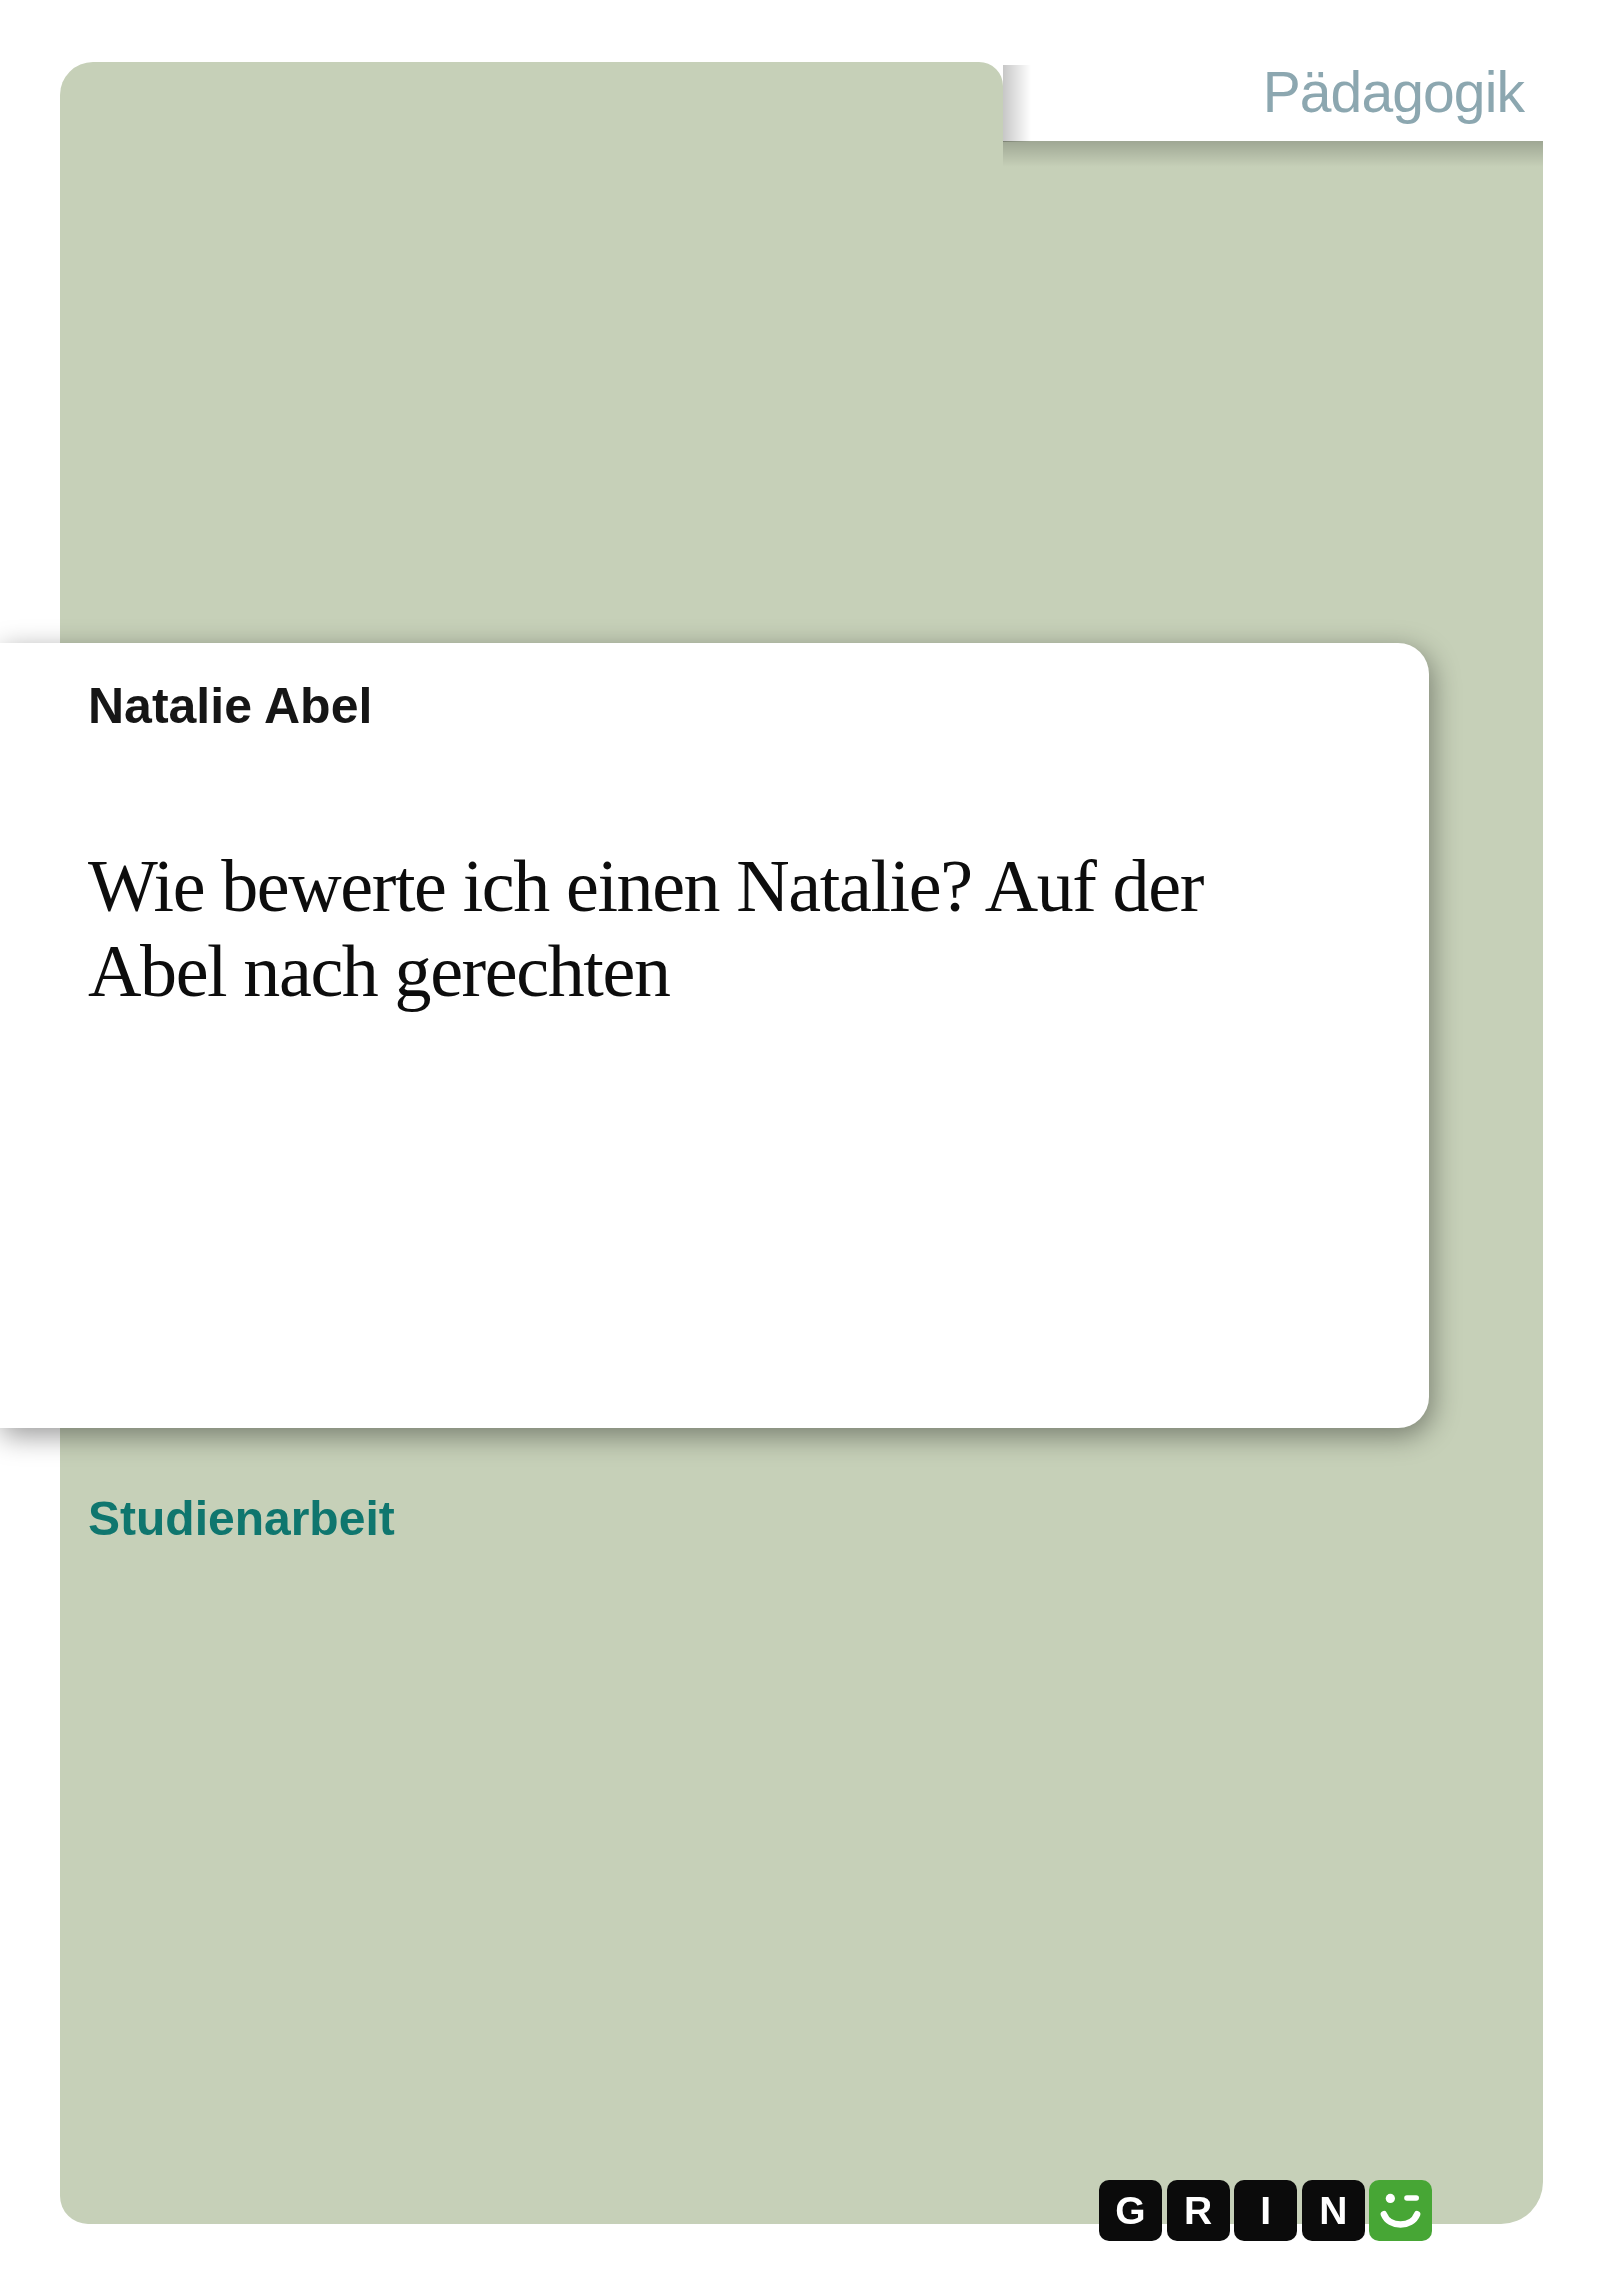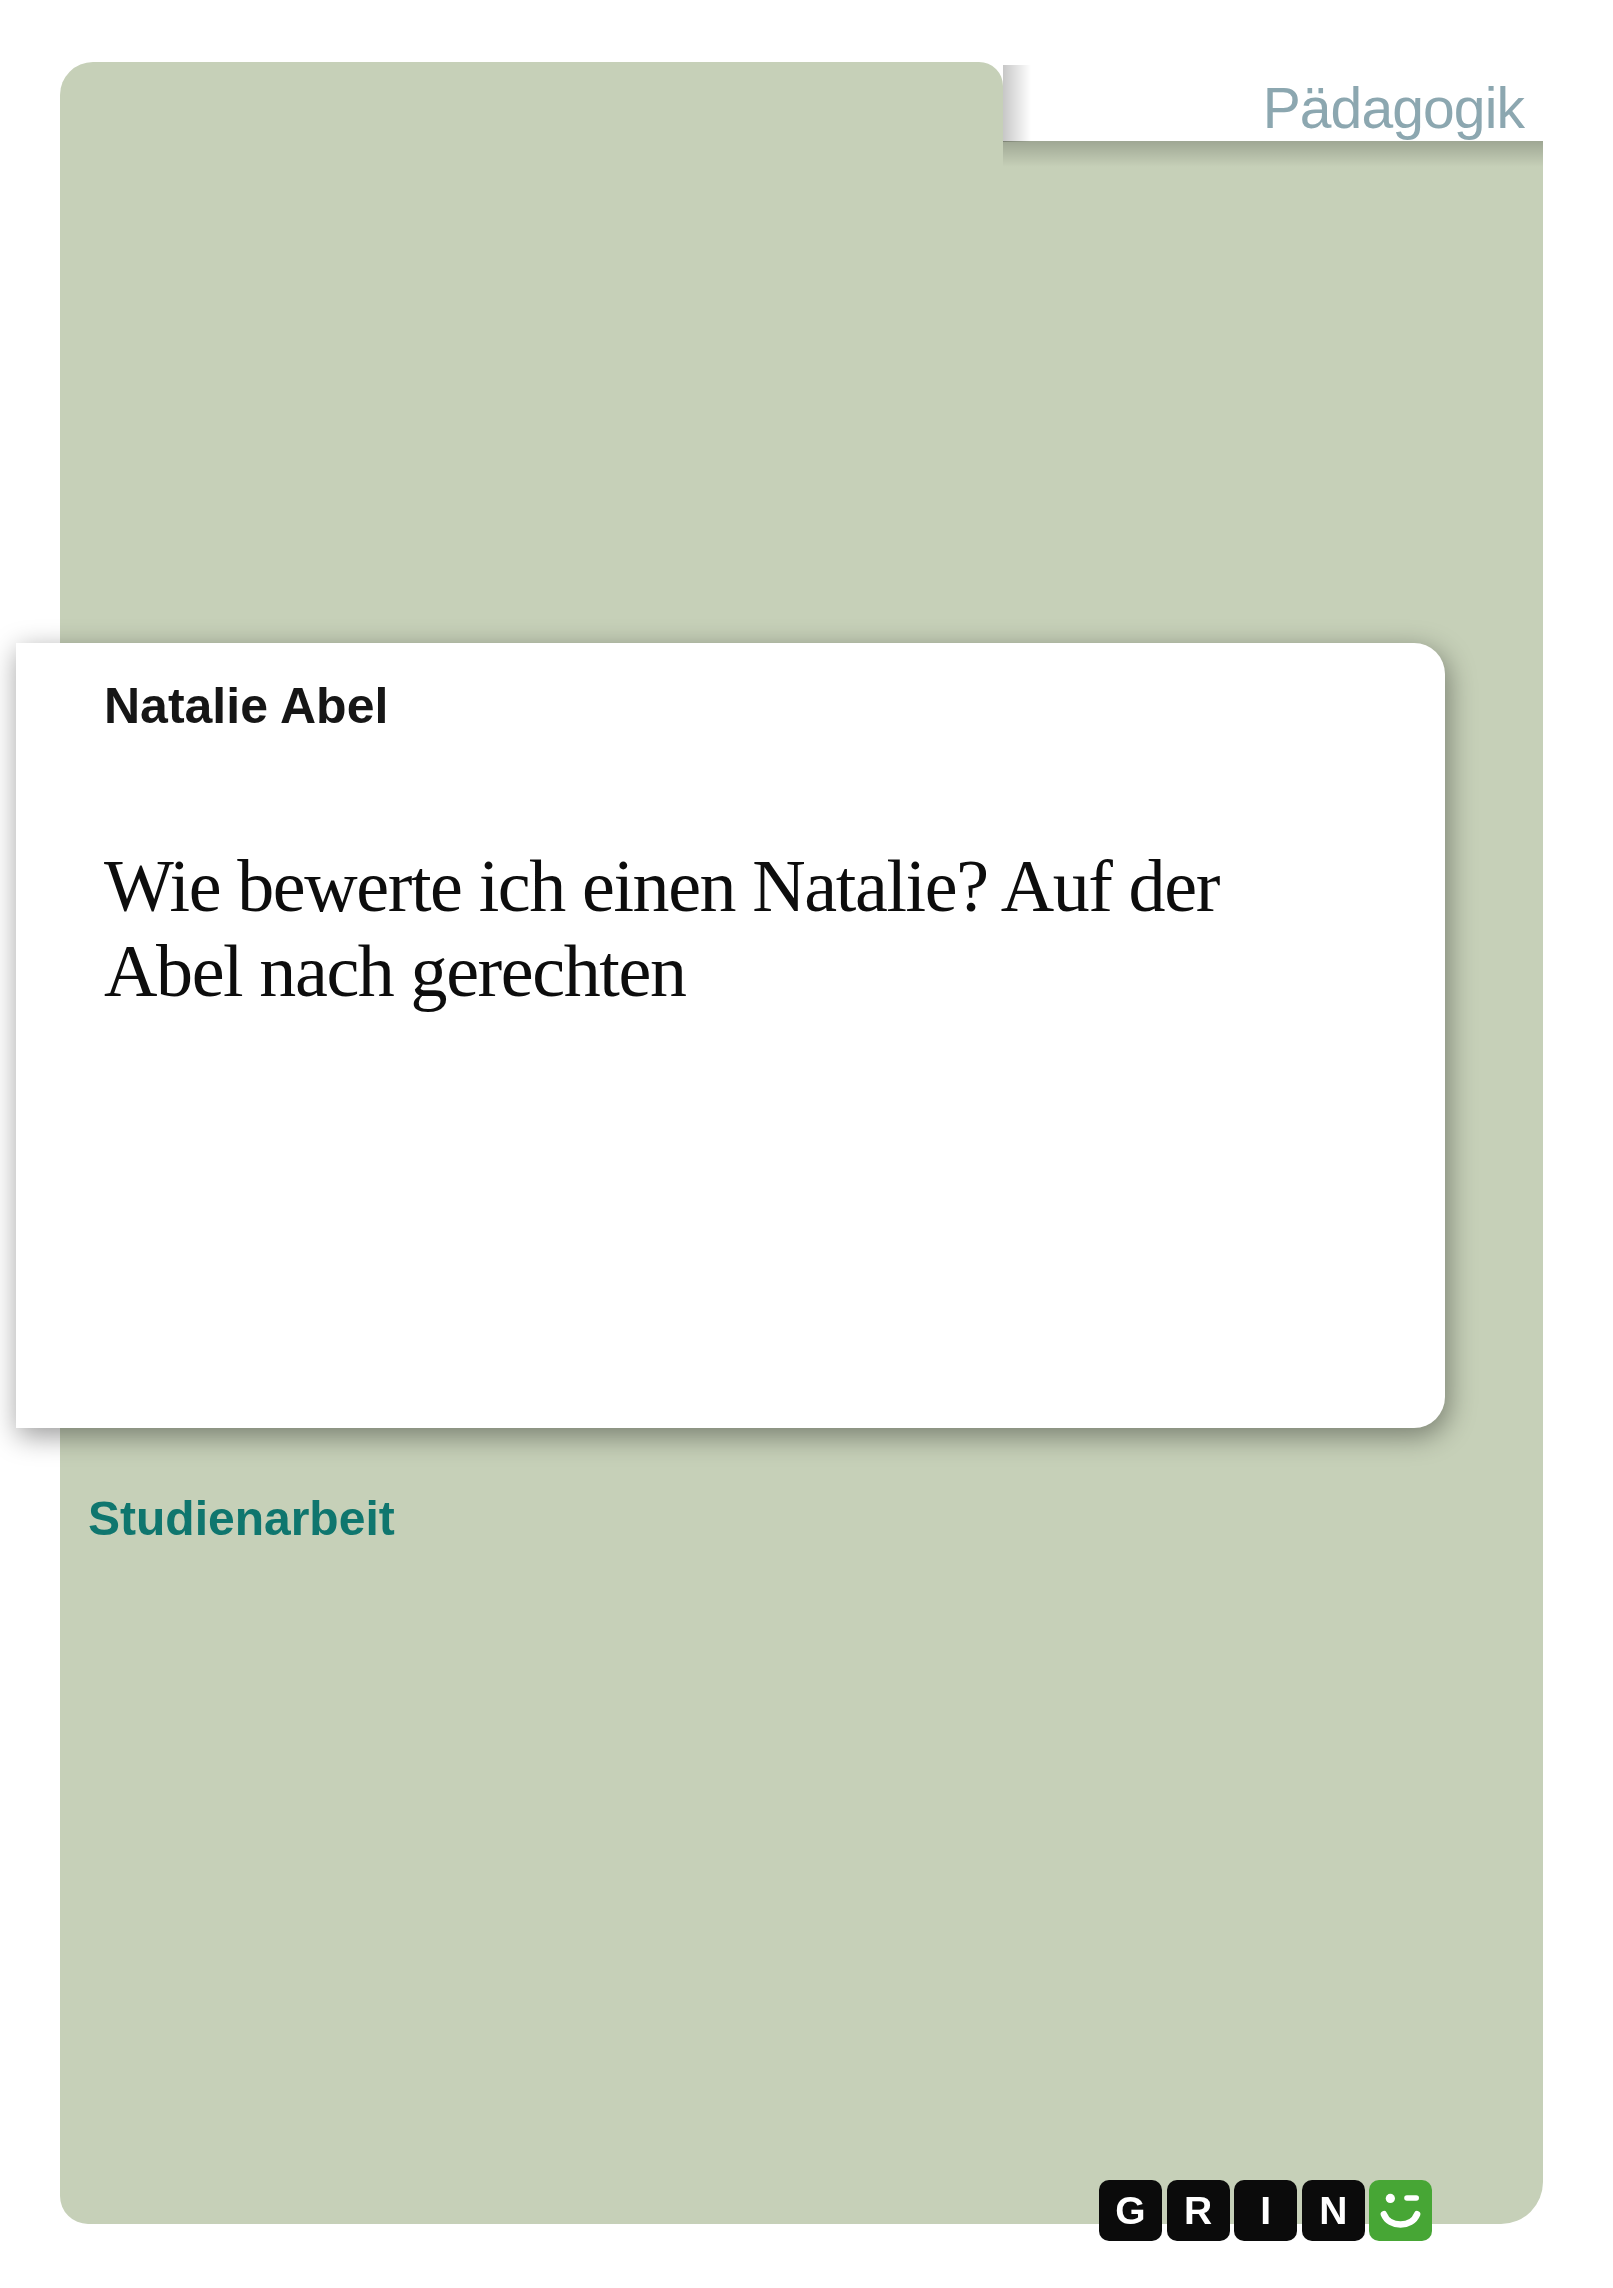--- a/index.html
+++ b/index.html
@@ -44,27 +44,26 @@
 
   
   .category-label {
     position: absolute;
     top: 61px; right: 89px;
     font-size: 57px;
     line-height: 1.1;
     color: #8ca7b0;
     letter-spacing: -0.9px;
     white-space: nowrap;
-    margin-top: 16px;
   }
 
   
   .title-panel {
     position: absolute;
-    left: 16px; top: 643px;
+    left: 0; top: 643px;
     width: 1429px; height: 785px;
     background: #ffffff;
     border-radius: 0 31px 31px 0;
     box-shadow: 2.8px 7.4px 28px rgba(0,0,0,0.40);
     box-sizing: border-box;
     padding: 38px 45px 0 88px;
   }
   .author-name {
     font-size: 50px;
     font-weight: bold;

